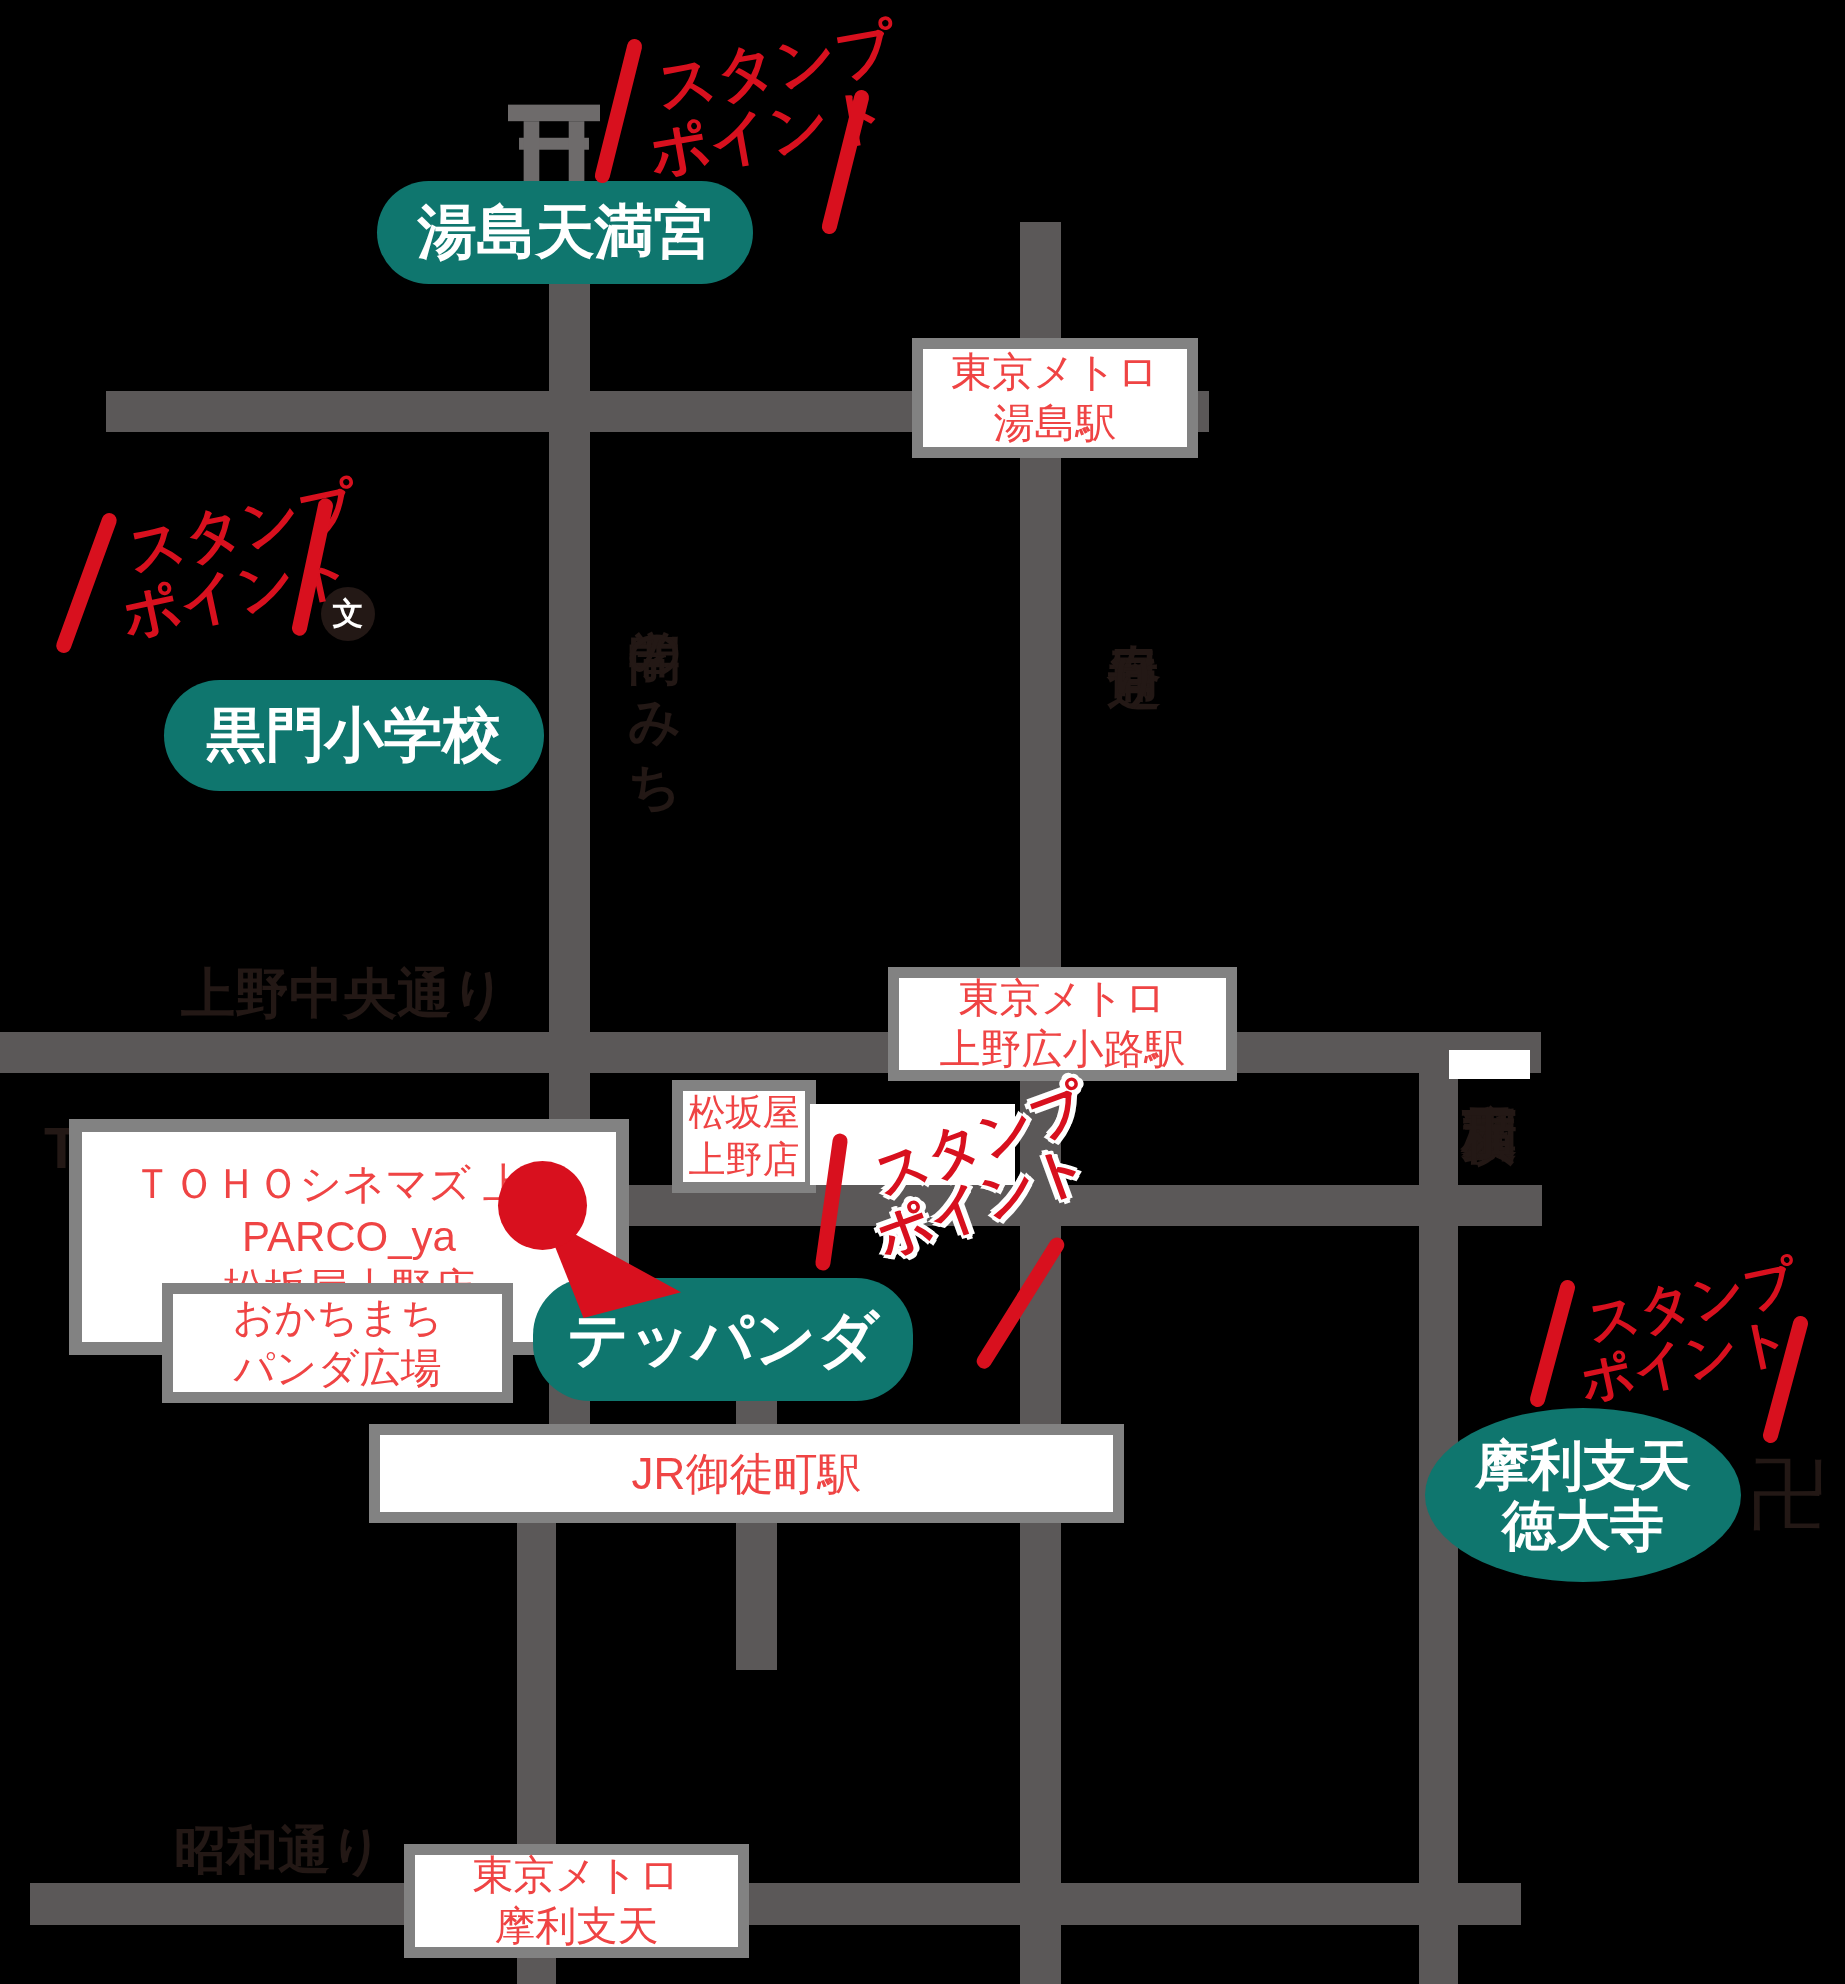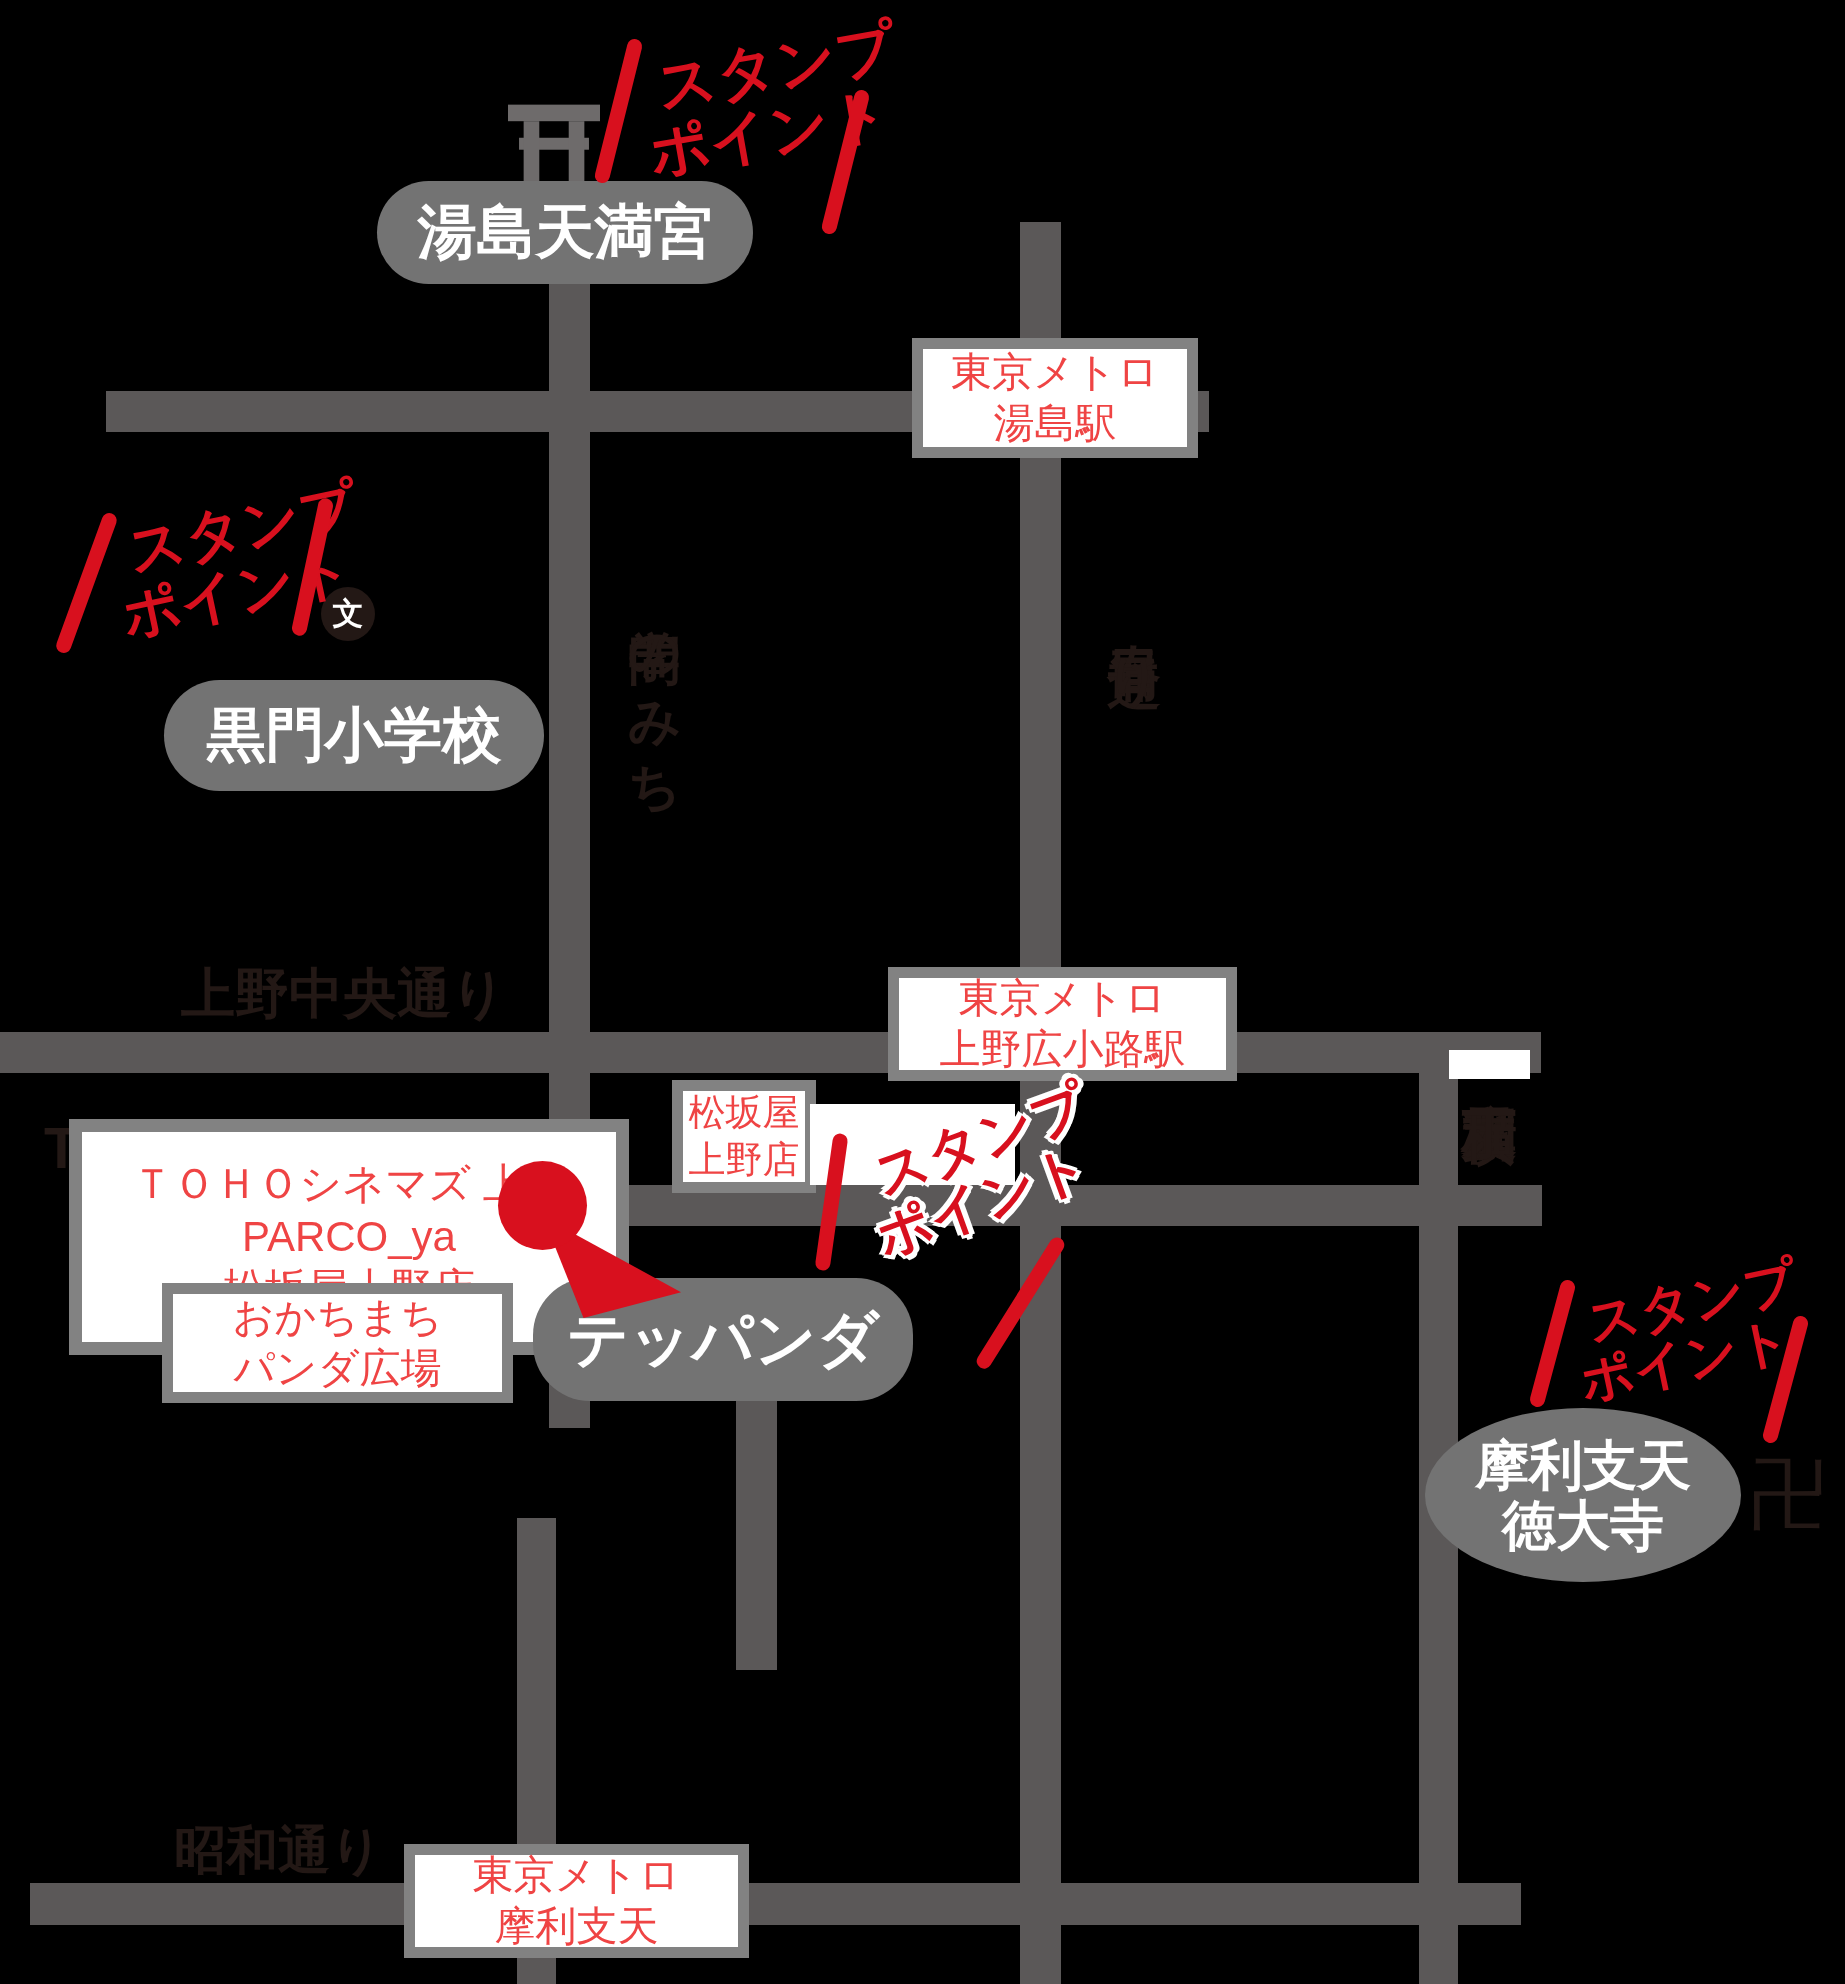--- a/index.html
+++ b/index.html
@@ -14,21 +14,21 @@
     writing-mode:vertical-rl;text-orientation:upright;letter-spacing:5.5px;white-space:nowrap;
   }
   .vlabel.halo-bg{background:#fff;padding:9.2px 3.7px;letter-spacing:1.8px;font-weight:600;}
   .box{
     position:absolute;background:#fff;border:11px solid #828282;color:#ef4444;
     display:flex;flex-direction:column;align-items:center;justify-content:center;
     text-align:center;font-weight:500;line-height:1.25;box-sizing:border-box;white-space:nowrap;
   }
   .box.no-border{border:none;}
   .pill{
-    position:absolute;background:#737373;color:#fff;font-weight:700;
+    position:absolute;background:#0f766e;color:#fff;font-weight:700;
     display:flex;flex-direction:column;align-items:center;justify-content:center;
     text-align:center;line-height:1.12;box-sizing:border-box;white-space:nowrap;
   }
   .stamp-group{position:absolute;color:#d8101e;font-weight:700;line-height:1.08;transform-origin:left top;}
   .stamp-line2{margin-left:-18.5px;}
   .stamp-group.halo .stamp-line1,.stamp-group.halo .stamp-line2{
     text-shadow:2.8px 0 0 #fff,-2.8px 0 0 #fff,0 2.8px 0 #fff,0 -2.8px 0 #fff,
       2.8px 2.8px 0 #fff,-2.8px -2.8px 0 #fff,2.8px -2.8px 0 #fff,-2.8px 2.8px 0 #fff,
       5.5px 1.8px 0 #fff,-5.5px -1.8px 0 #fff,1.8px 5.5px 0 #fff,-1.8px -5.5px 0 #fff;
   }
@@ -95,20 +95,23 @@
     <span>ＴＯＨＯシネマズ 上野</span>
     <span>PARCO_ya</span>
     <span>松坂屋上野店</span>
   </div>
 
   <div class="box" style="left:162px;top:1283px;width:351px;height:120px;font-size:41px;">
     <span>おかちまち</span>
     <span>パンダ広場</span>
   </div>
 
+  <div class="box" style="left:369px;top:1424px;width:755px;height:99px;font-size:44px;">
+    <span>JR御徒町駅</span>
+  </div>
 
   <div class="box" style="left:404px;top:1844px;width:345px;height:114px;font-size:41px;">
     <span>東京メトロ</span>
     <span>摩利支天</span>
   </div>
 
   <div class="vlabel halo-bg" style="left:1449px;top:1050px;font-size:55px;">摩利支天横丁</div>
 
   <div class="pill" style="left:377px;top:181px;width:376px;height:103px;border-radius:54px;font-size:59px;">
     <span>湯島天満宮</span>

